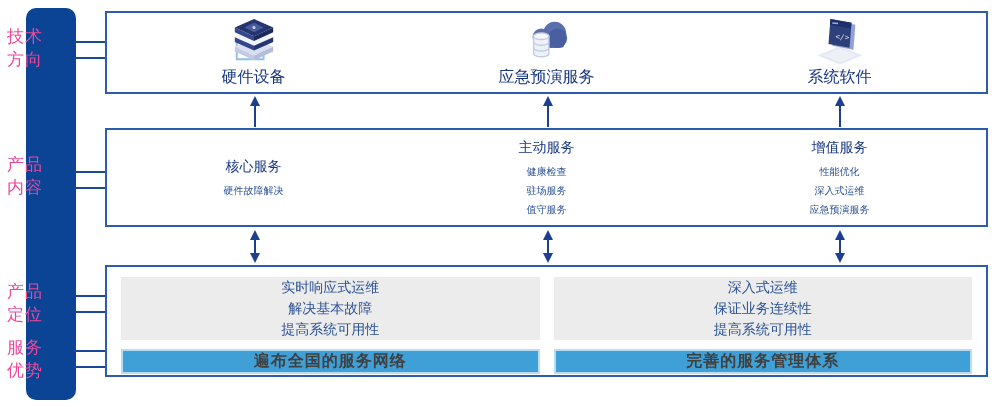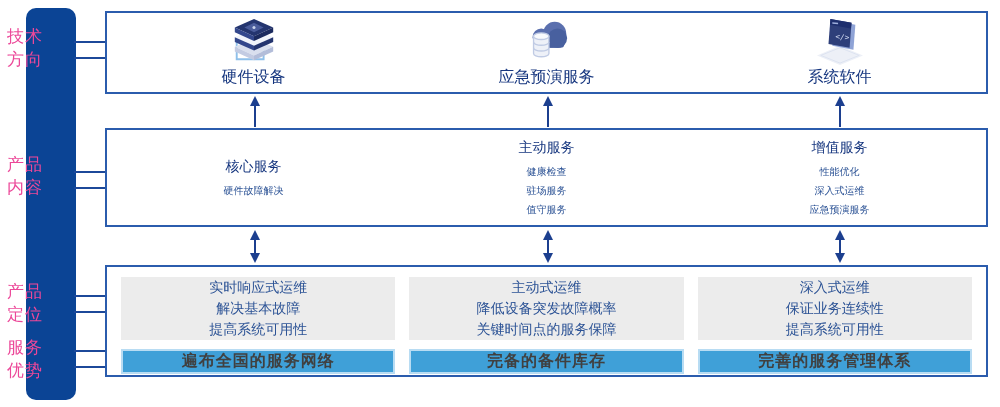--- a/index.html
+++ b/index.html
@@ -196,28 +196,20 @@
     <div class="bcol">
       <div class="panel">
         <div>实时响应式运维</div>
         <div>解决基本故障</div>
         <div>提高系统可用性</div>
       </div>
       <div class="banner">遍布全国的服务网络</div>
     </div>
     <div class="bcol">
       <div class="panel">
-        <div>主动式运维</div>
-        <div>降低设备突发故障概率</div>
-        <div>关键时间点的服务保障</div>
-      </div>
-      <div class="banner">完备的备件库存</div>
-    </div>
-    <div class="bcol">
-      <div class="panel">
         <div>深入式运维</div>
         <div>保证业务连续性</div>
         <div>提高系统可用性</div>
       </div>
       <div class="banner">完善的服务管理体系</div>
     </div>
   </div>
 
 </div>
 

